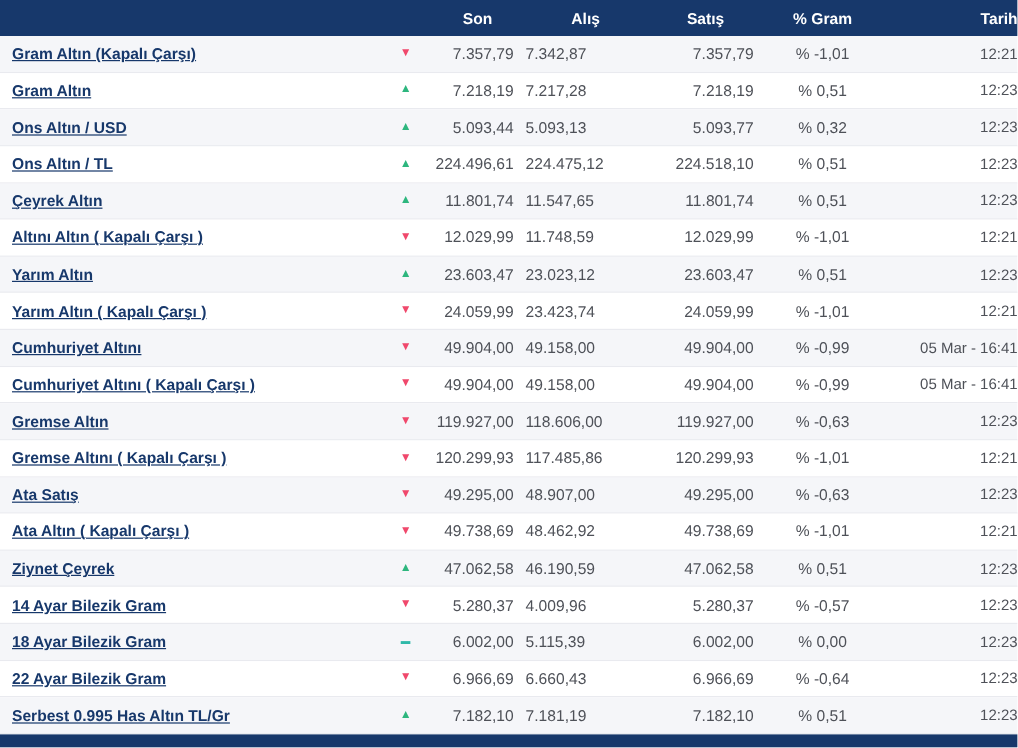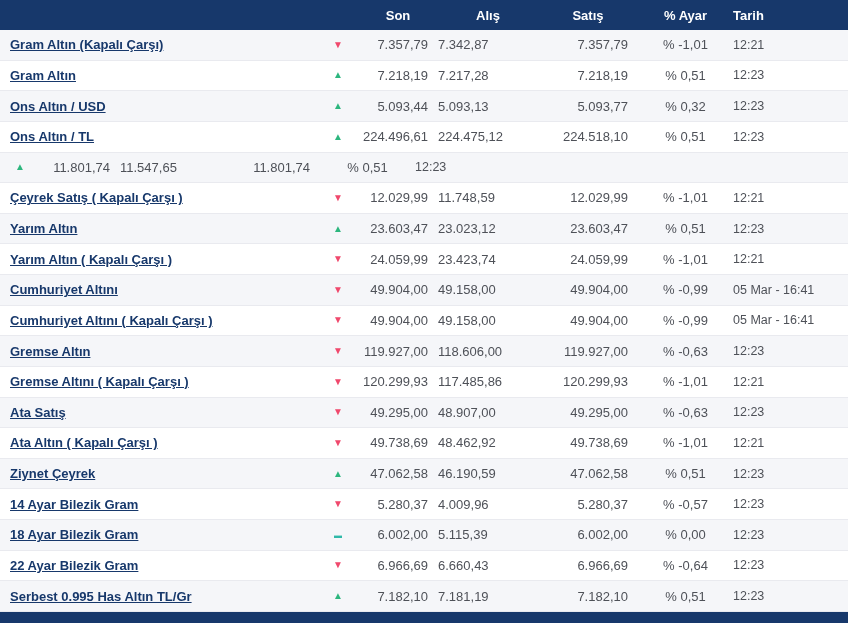--- a/index.html
+++ b/index.html
@@ -55,21 +55,21 @@
     width: 40px;
     flex: none;
     text-align: center;
     font-size: 10px;
     line-height: 1;
   }
   .cell-son   { width: 80px;  flex: none; text-align: right;  padding-right: 10px; color: #4e5158; }
   .cell-alis  { width: 100px; flex: none;  padding-right: 10px; color: #4e5158; }
   .cell-satis { width: 100px; flex: none; text-align: right;  padding-right: 10px; color: #4e5158; }
   .cell-fark  { width: 95px;  flex: none; text-align: center; color: #4e5158; }
-  .cell-tarih { width: 115px; flex: none; text-align: left; color: #4e5158; font-size: 12.5px; }
+  .cell-tarih { width: 115px; flex: none; text-align: right; color: #4e5158; font-size: 12.5px; }
   .header-row .cell-son,
   .header-row .cell-alis,
   .header-row .cell-satis {
     text-align: center;
     padding-right: 0;
     color: #ffffff;
   }
   .header-row .cell-fark,
   .header-row .cell-tarih {
     color: #ffffff;
@@ -85,21 +85,21 @@
 </head>
 <body>
 
 <div class="price-table">
   <div class="header-row">
     <div class="cell-name"></div>
     <div class="cell-trend"></div>
     <div class="cell-son">Son</div>
     <div class="cell-alis">Alış</div>
     <div class="cell-satis">Satış</div>
-    <div class="cell-fark">% Ayar</div>
+    <div class="cell-fark">% Gram</div>
     <div class="cell-tarih">Tarih</div>
   </div>
   <div class="rows">
   <div class="row">
     <div class="cell-name">Gram Altın (Kapalı Çarşı)</div>
     <div class="cell-trend"><span style="color: rgb(240, 72, 108);">▼</span></div>
     <div class="cell-son">7.357,79</div>
     <div class="cell-alis">7.342,87</div>
     <div class="cell-satis">7.357,79</div>
     <div class="cell-fark">% -1,01</div>
@@ -130,30 +130,31 @@
     <div class="cell-name">Ons Altın / TL</div>
     <div class="cell-trend"><span style="color: rgb(45, 182, 126);">▲</span></div>
     <div class="cell-son">224.496,61</div>
     <div class="cell-alis">224.475,12</div>
     <div class="cell-satis">224.518,10</div>
     <div class="cell-fark">% 0,51</div>
     <div class="cell-tarih">12:23</div>
   </div>
 
   <div class="row">
+    <div class="cell-name">Çeyrek Altın</div>
     <div class="cell-trend"><span style="color: rgb(45, 182, 126);">▲</span></div>
     <div class="cell-son">11.801,74</div>
     <div class="cell-alis">11.547,65</div>
     <div class="cell-satis">11.801,74</div>
     <div class="cell-fark">% 0,51</div>
     <div class="cell-tarih">12:23</div>
   </div>
 
   <div class="row">
-    <div class="cell-name">Çeyrek Satış ( Kapalı Çarşı )</div>
+    <div class="cell-name">Altını Altın ( Kapalı Çarşı )</div>
     <div class="cell-trend"><span style="color: rgb(240, 72, 108);">▼</span></div>
     <div class="cell-son">12.029,99</div>
     <div class="cell-alis">11.748,59</div>
     <div class="cell-satis">12.029,99</div>
     <div class="cell-fark">% -1,01</div>
     <div class="cell-tarih">12:21</div>
   </div>
 
   <div class="row">
     <div class="cell-name">Yarım Altın</div>

